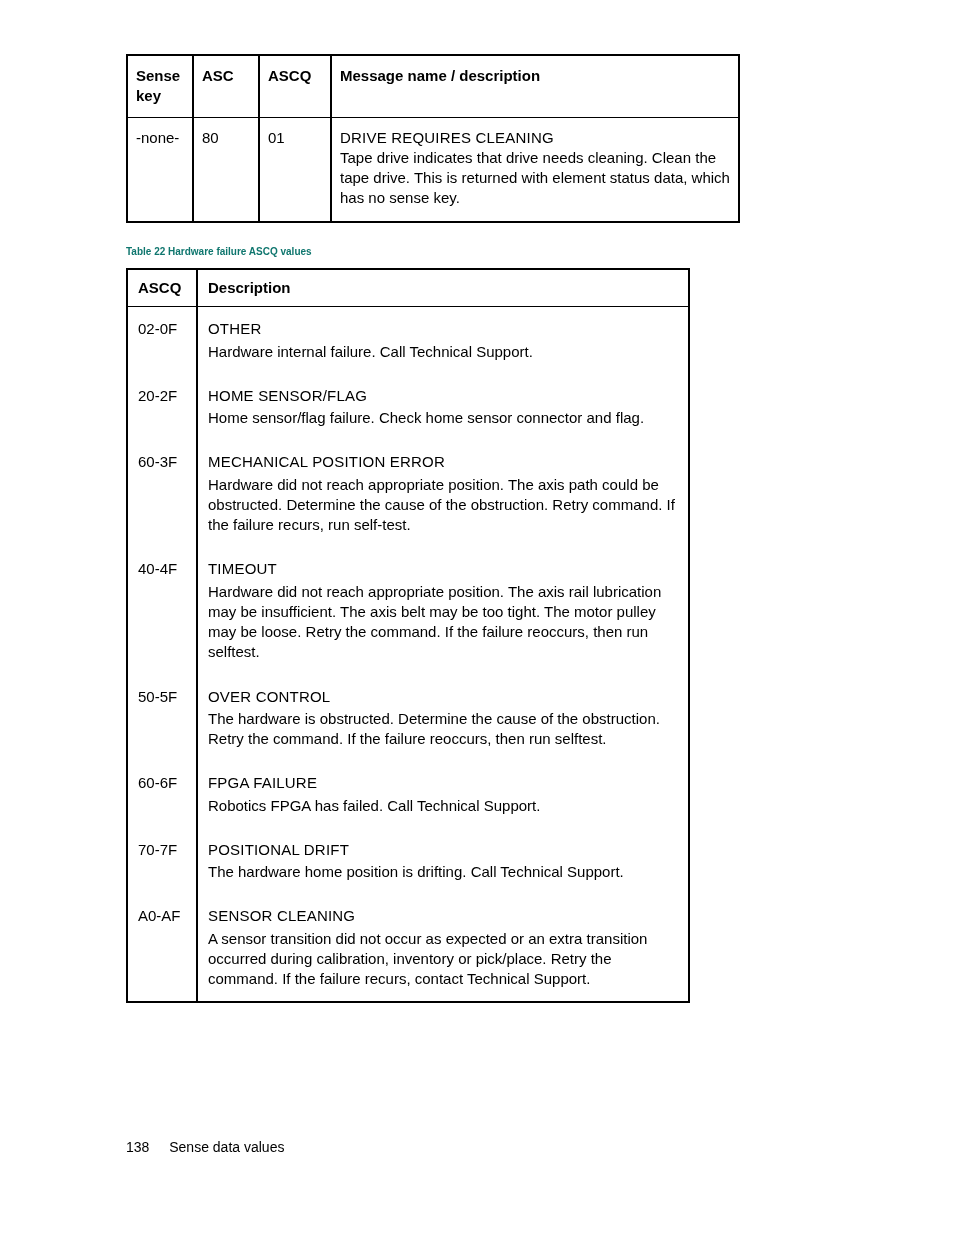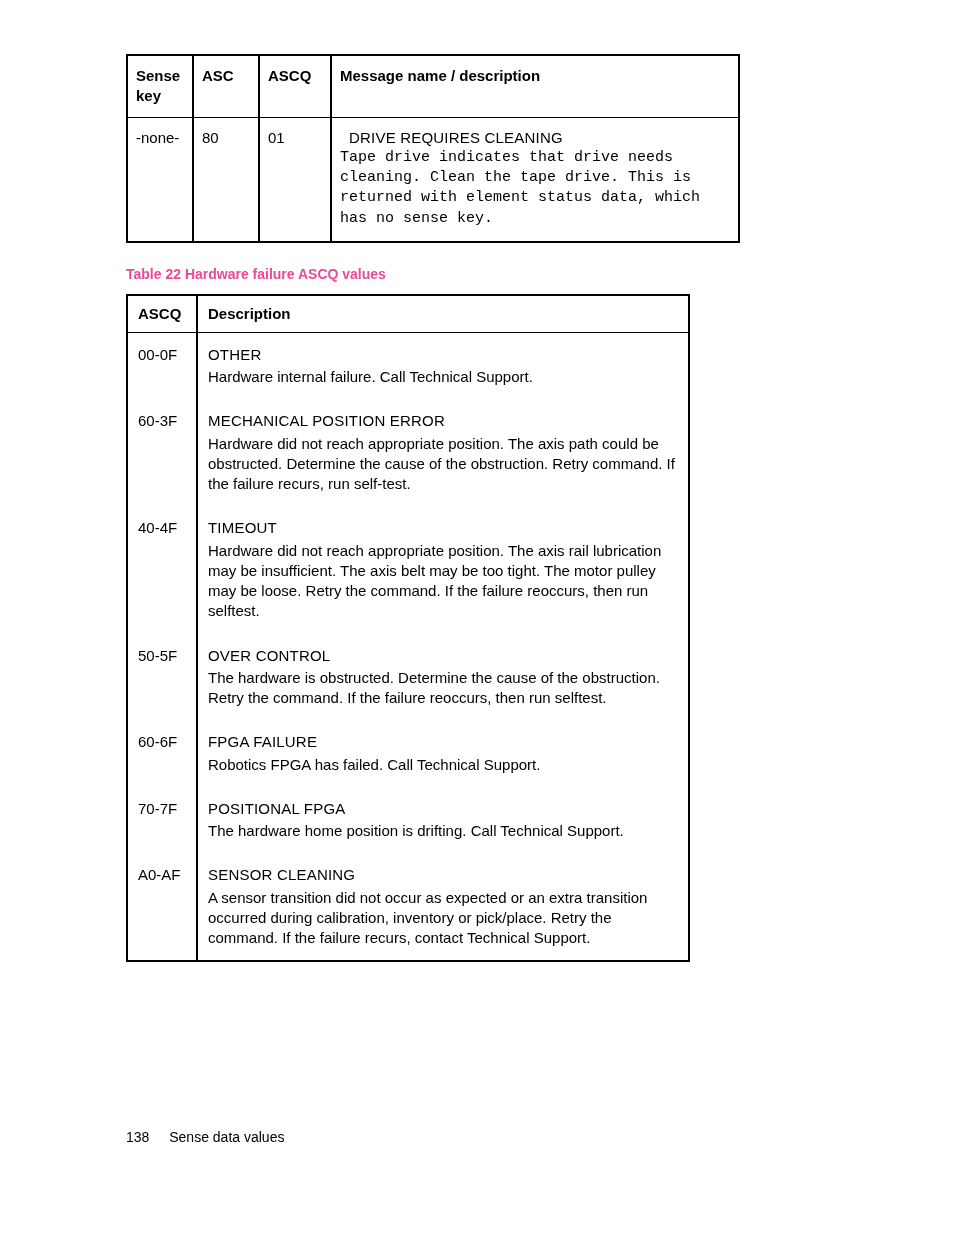--- a/index.html
+++ b/index.html
@@ -40,26 +40,26 @@
   .t1 td {
     padding: 10px 8px 12px 8px;
     border-left: 2px solid #000;
     font-weight: 400;
   }
   .t1 th:last-child, .t1 td:last-child { border-right: 2px solid #000; }
   .t1 .c1 { width: 48px; }
   .t1 .c2 { width: 48px; }
   .t1 .c3 { width: 54px; }
   .t1 .c4 { }
-  .msg-name { text-transform: none; font-family: Liberation Mono, monospace; }
-  .msg-title { letter-spacing: .2px; margin-left: 9px; }
+  .msg-name { text-transform: none; }
+  .msg-title { letter-spacing: .2px; }
   .caption {
-    color: #ec4899;
+    color: #0f766e;
     font-weight: 700;
-    font-size: 14px;
+    font-size: 10px;
     margin: 22px 0 10px 0;
   }
   
   .t2 { border-top: 2px solid #000; border-bottom: 2px solid #000; width: 564px; }
   .t2 th {
     font-weight: 700;
     padding: 8px 10px 8px 10px;
     border-left: 2px solid #000;
     border-bottom: 1px solid #000;
   }
@@ -68,21 +68,21 @@
     border-left: 2px solid #000;
     font-weight: 400;
   }
   .t2 th:last-child, .t2 td:last-child { border-right: 2px solid #000; }
   .t2 .c1 { width: 48px; }
   .row-title { letter-spacing: .2px; }
   .row-desc { margin-top: 2px; }
   .footer {
     position: absolute;
     left: 126px;
-    bottom: 88px;
+    bottom: 78px;
     font-size: 14px;
   }
   .footer .pn { display: inline-block; margin-right: 16px; }
 </style>
 </head>
 <body>
 
 <div class="page">
 
   <table class="t1">
@@ -111,24 +111,31 @@
 
   <table class="t2">
     <thead>
       <tr>
         <th class="c1">ASCQ</th>
         <th>Description</th>
       </tr>
     </thead>
     <tbody id="t2body">
     <tr>
-          <td class="c1">00-0F</td>
+          <td class="c1">02-0F</td>
           <td>
             <div class="row-title">OTHER</div>
             <div class="row-desc">Hardware internal failure. Call Technical Support.</div>
+          </td>
+        </tr>
+        <tr>
+          <td class="c1">20-2F</td>
+          <td>
+            <div class="row-title">HOME SENSOR/FLAG</div>
+            <div class="row-desc">Home sensor/flag failure. Check home sensor connector and flag.</div>
           </td>
         </tr>
         <tr>
           <td class="c1">60-3F</td>
           <td>
             <div class="row-title">MECHANICAL POSITION ERROR</div>
             <div class="row-desc">Hardware did not reach appropriate position. The axis path could be obstructed. Determine the cause of the obstruction. Retry command. If the failure recurs, run self-test.</div>
           </td>
         </tr>
         <tr>
@@ -148,21 +155,21 @@
         <tr>
           <td class="c1">60-6F</td>
           <td>
             <div class="row-title">FPGA FAILURE</div>
             <div class="row-desc">Robotics FPGA has failed. Call Technical Support.</div>
           </td>
         </tr>
         <tr>
           <td class="c1">70-7F</td>
           <td>
-            <div class="row-title">POSITIONAL FPGA</div>
+            <div class="row-title">POSITIONAL DRIFT</div>
             <div class="row-desc">The hardware home position is drifting. Call Technical Support.</div>
           </td>
         </tr>
         <tr>
           <td class="c1">A0-AF</td>
           <td>
             <div class="row-title">SENSOR CLEANING</div>
             <div class="row-desc">A sensor transition did not occur as expected or an extra transition occurred during calibration, inventory or pick/place. Retry the command. If the failure recurs, contact Technical Support.</div>
           </td>
         </tr>

